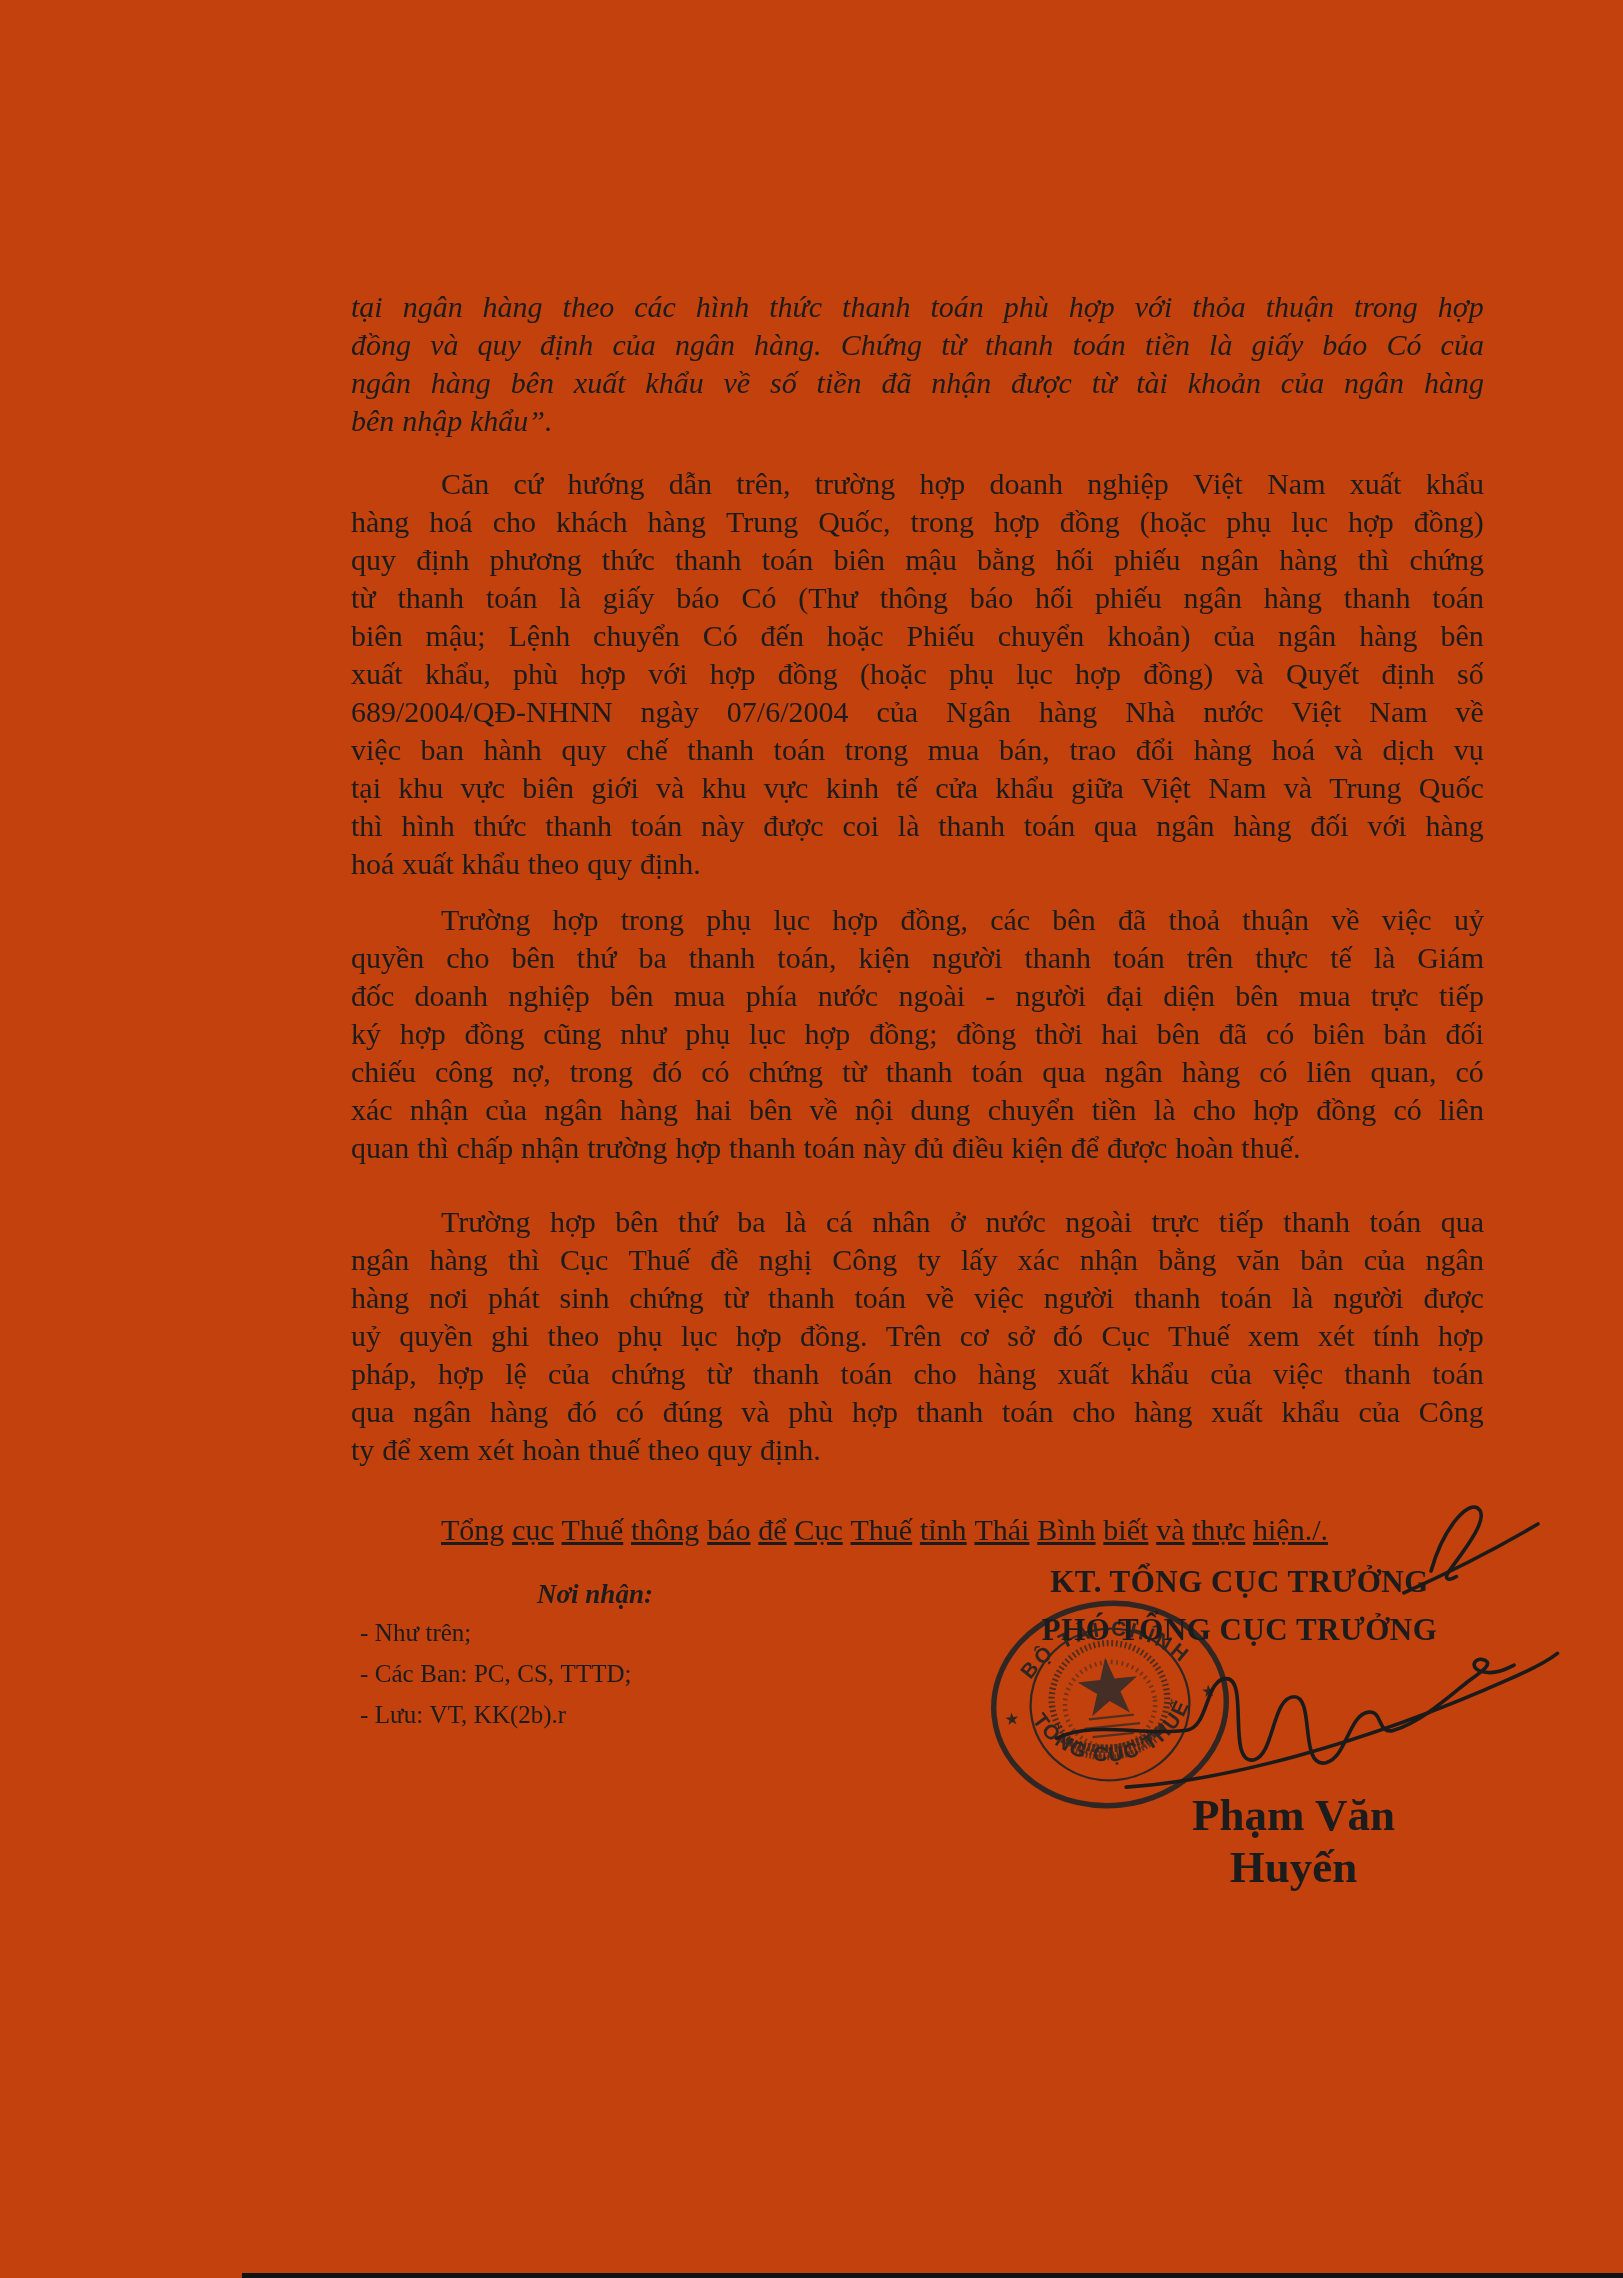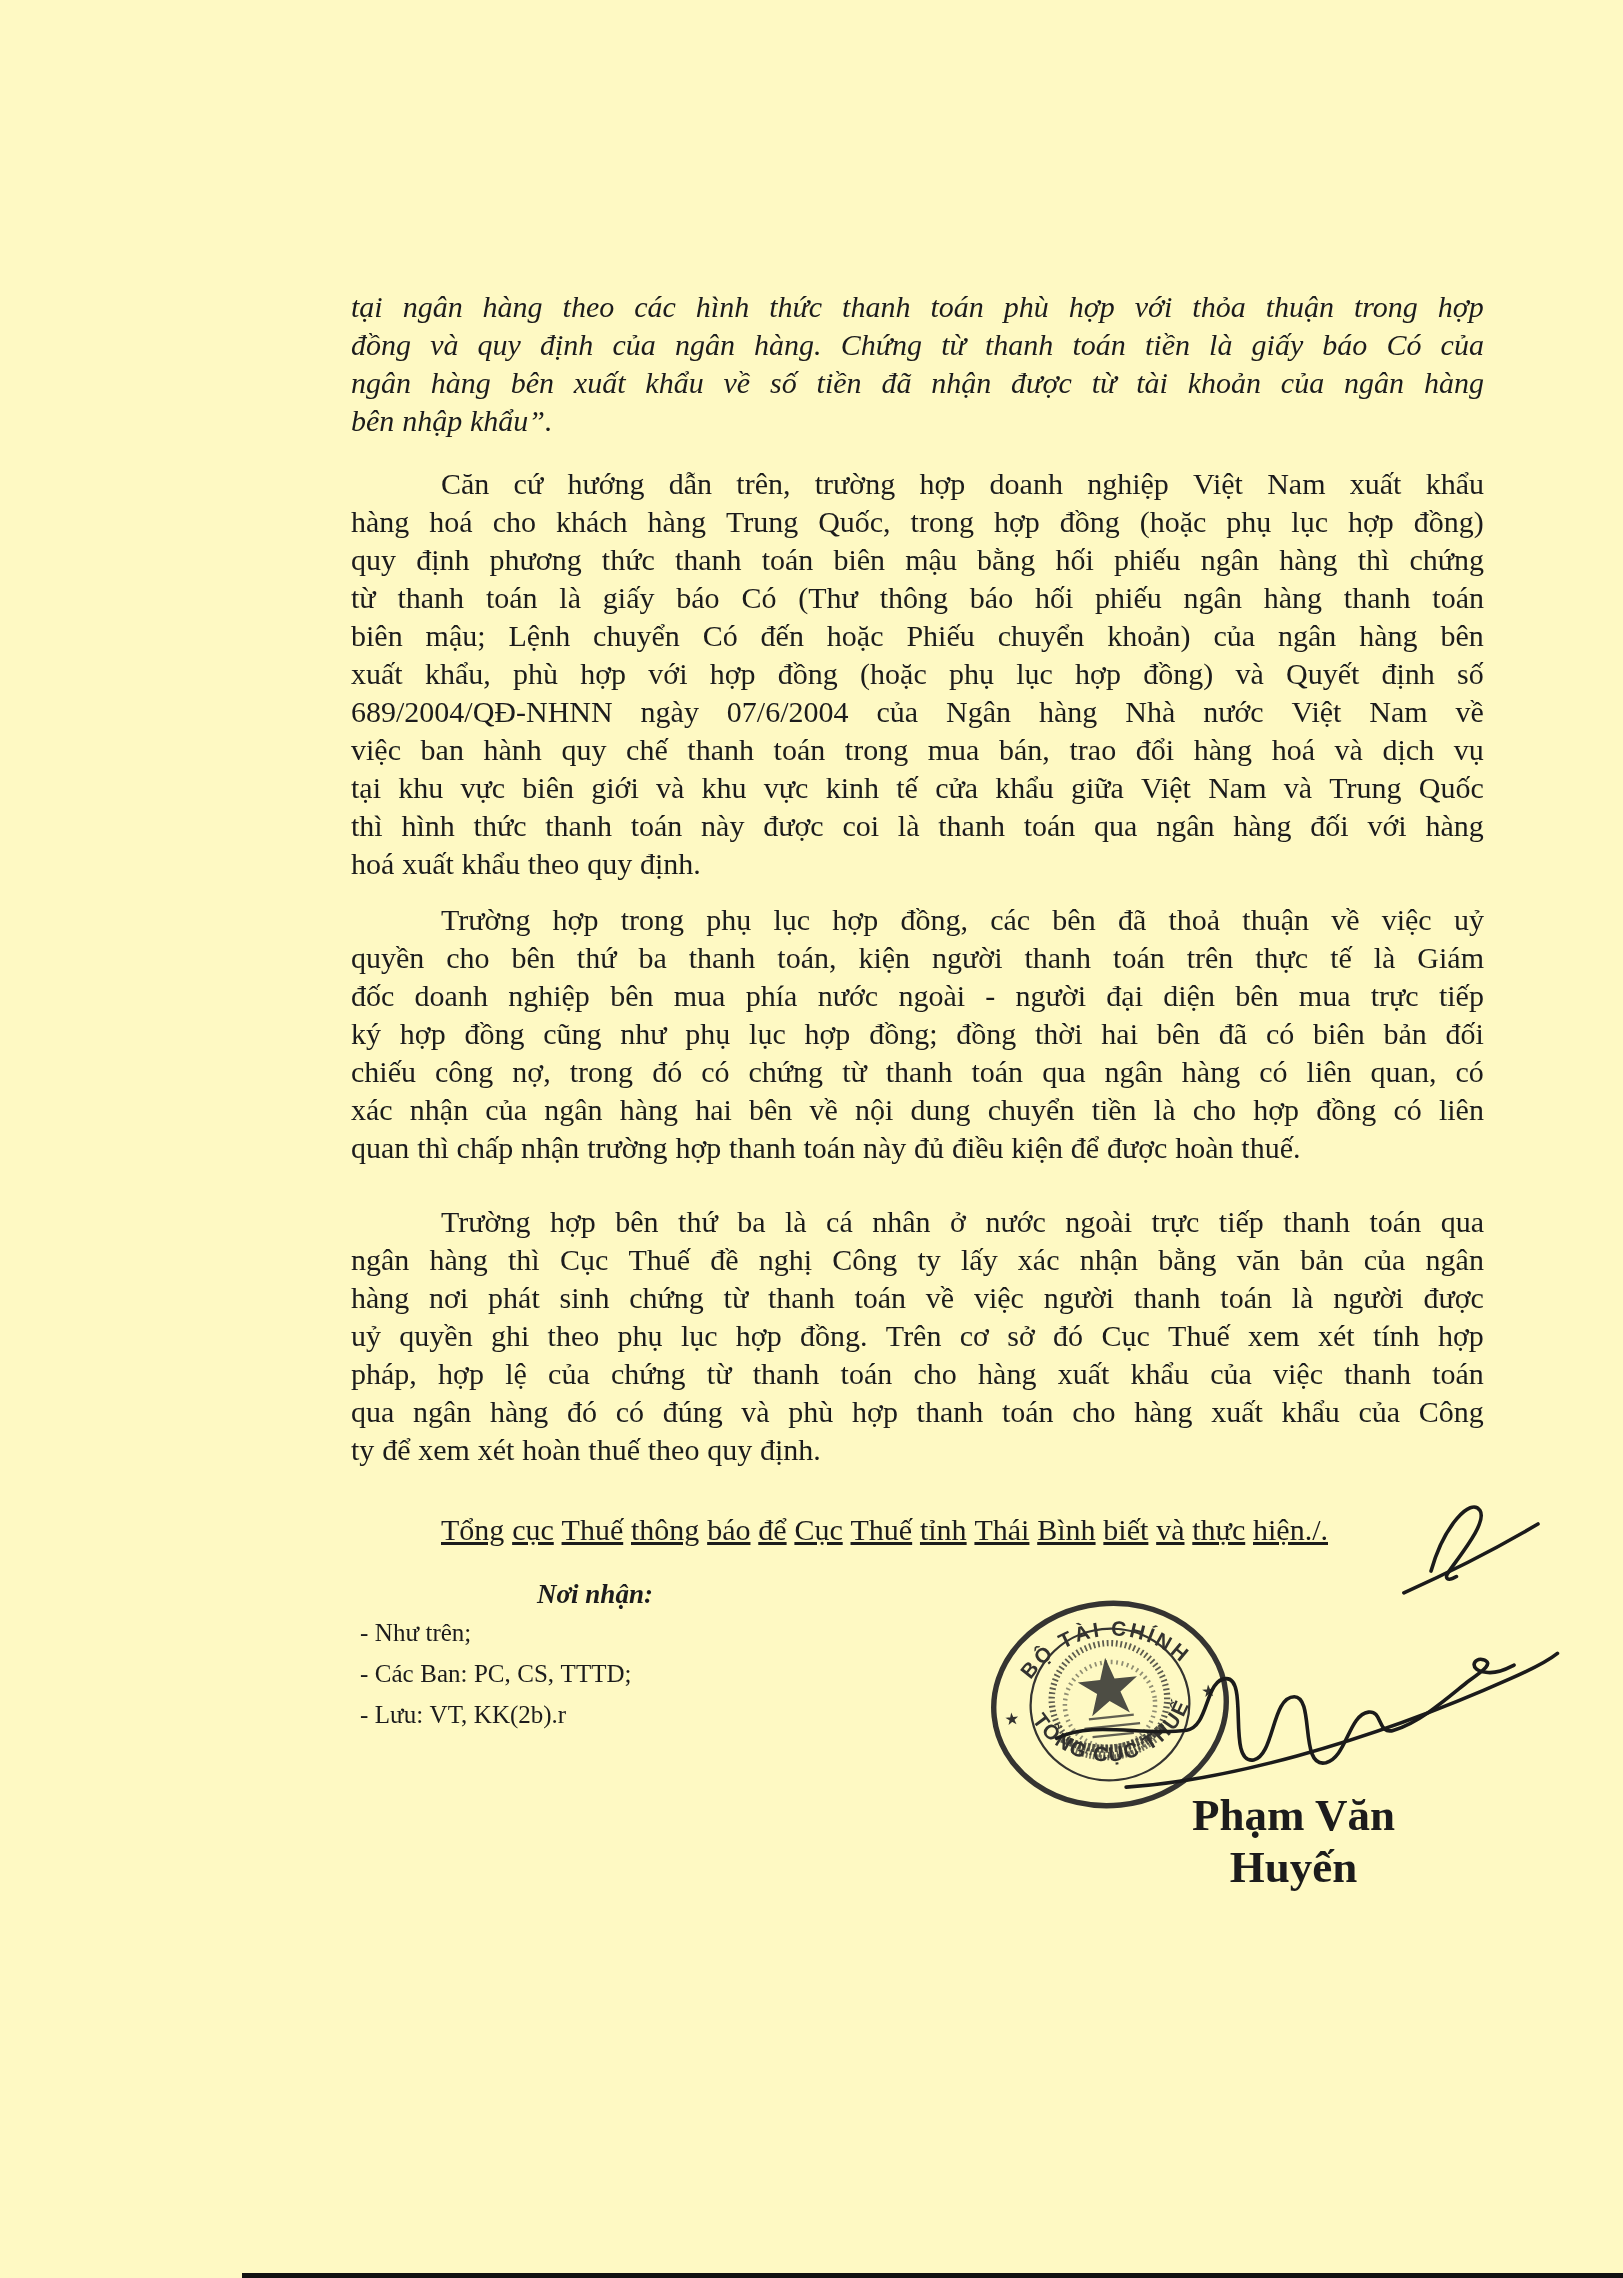--- a/index.html
+++ b/index.html
@@ -44,21 +44,21 @@
   }
   .seal{position:absolute;left:988px;top:1598px;z-index:2;transform:rotate(-6deg);opacity:.93;}
   .autograph{position:absolute;left:1040px;top:1628px;z-index:5;}
   .paraph{position:absolute;left:1393px;top:1475px;z-index:5;}
   
   .scan-bar{position:absolute;left:242px;right:0;bottom:0;height:6.3px;}
 </style>
 </head>
 <body>
 
-<div class="sheet" style="background: #fef9c3; color: rgb(28, 28, 28);">
+<div class="sheet" style="background: #c2410c; color: rgb(28, 28, 28);">
 
   <section class="body-text">
     <div class="para italic">
         <div class="line j">
           <span>tại</span>
           <span>ngân</span>
           <span>hàng</span>
           <span>theo</span>
           <span>các</span>
           <span>hình</span>
@@ -595,20 +595,24 @@
         </div>
         <div class="line last">
           <span>-</span>
           <span>Lưu:</span>
           <span>VT,</span>
           <span>KK(2b).r</span>
         </div>
       </div>
   </aside>
 
+  <div class="sig-titles">
+    <div>KT. TỔNG CỤC TRƯỞNG</div>
+    <div>PHÓ TỔNG CỤC TRƯỞNG</div>
+  </div>
 
   <svg class="seal" width="244" height="213" viewBox="0 0 270 236">
     <defs>
       <path id="arcTop" d="M 28,146 A 107,104 0 1 1 242,146" fill="none"></path>
       <path id="arcBot" d="M 42,112 A 97,96 0 0 0 228,112" fill="none"></path>
     </defs>
     <g stroke="#262626" fill="none">
       <ellipse cx="135" cy="118" rx="129" ry="112" stroke-width="6"></ellipse>
       <ellipse cx="135" cy="118" rx="88" ry="84" stroke-width="2.5"></ellipse>
 

